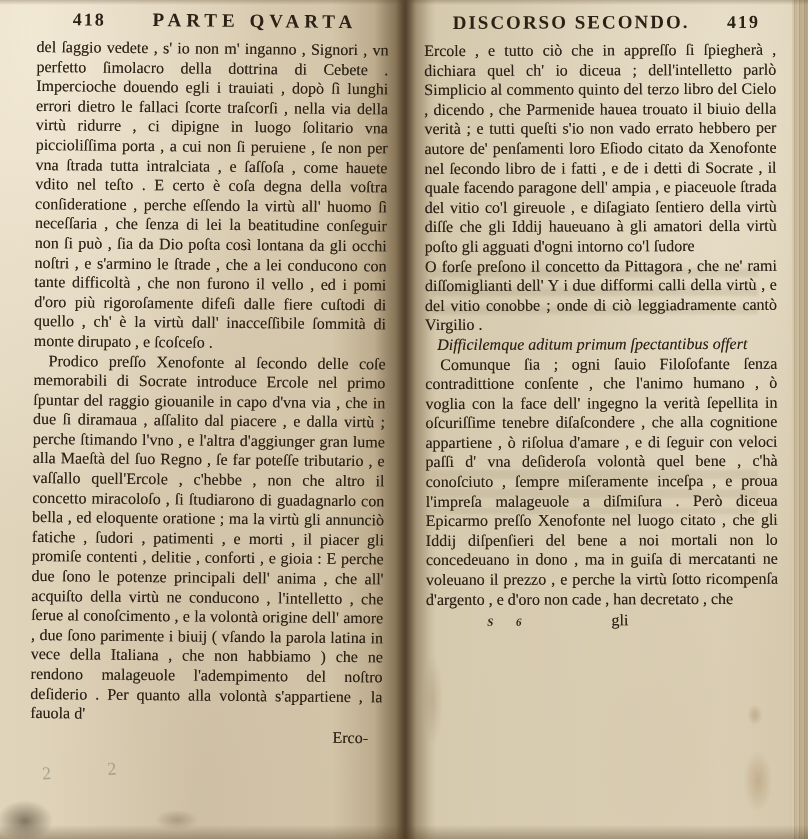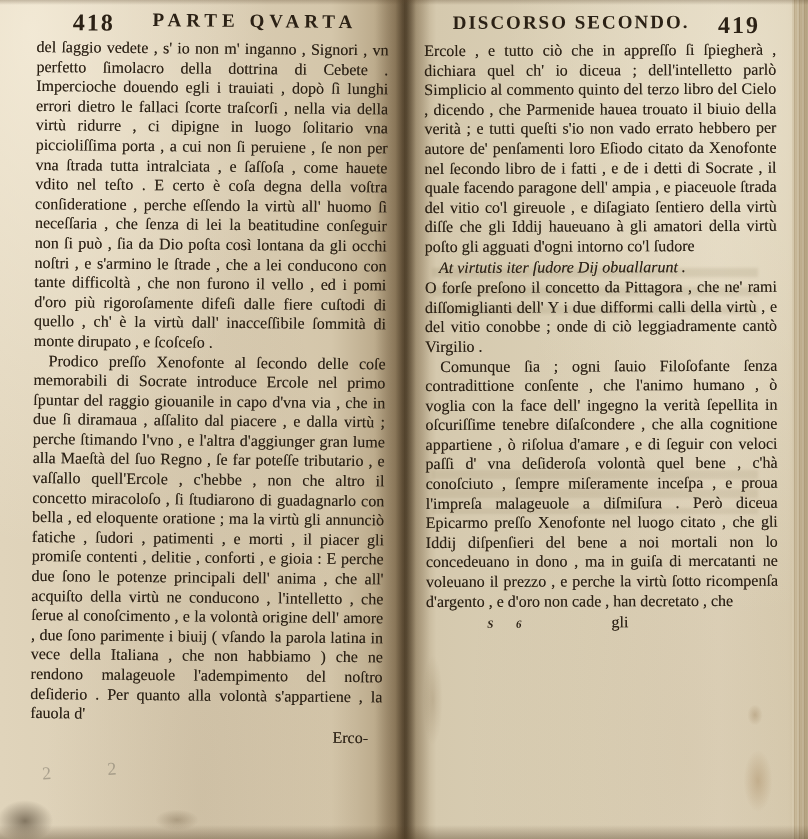--- a/index.html
+++ b/index.html
@@ -86,21 +86,21 @@
   .header-row { position: relative; height: 26px; margin-bottom: 3px; }
   .running-title {
     display: block; text-align: center;
     font-size: 19px; font-weight: bold; letter-spacing: 5px;
     white-space: nowrap;
   }
   .title-left  { padding-left: 84px; }
   .title-right { padding-right: 58px; letter-spacing: 2px; }
   .pagenum {
     position: absolute; top: 1px;
-    font-size: 24px; font-weight: bold; letter-spacing: 2px;
+    font-size: 18px; font-weight: bold; letter-spacing: 2px;
   }
   .pagenum-left  { left: 36px; }
   .pagenum-right { right: 16px; }
 
   p.body {
     margin: 0;
     font-size: 16px; line-height: 19.6px;
     text-align: justify;
     text-shadow: 0 0 0.5px rgba(43,33,21,0.55);
   }
@@ -161,23 +161,23 @@
       <span class="catchword">Erco-</span>
     </div>
   </div>
 
   <div class="text-block text-right">
     <div class="header-row">
       <span class="running-title title-right">DISCORSO SECONDO.</span>
       <span class="pagenum pagenum-right">419</span>
     </div>
     <p class="body">Ercole , e tutto ciò che in appreſſo ſi ſpiegherà , dichiara quel ch' io diceua ; dell'intelletto parlò Simplicio al commento quinto del terzo libro del Cielo , dicendo , che Parmenide hauea trouato il biuio della verità ; e tutti queſti s'io non vado errato hebbero per autore de' penſamenti loro Eſiodo citato da Xenofonte nel ſecondo libro de i fatti , e de i detti di Socrate , il quale facendo paragone dell' ampia , e piaceuole ſtrada del vitio co'l gireuole , e diſagiato ſentiero della virtù diſſe che gli Iddij haueuano à gli amatori della virtù poſto gli agguati d'ogni intorno co'l ſudore</p>
-    <p class="latin">At virtutis iter ſudore Dij obuallarunt .</p>
     <p class="body">O forſe preſono il concetto da Pittagora , che ne' rami diſſomiglianti dell' Y i due difformi calli della virtù , e del vitio conobbe ; onde di ciò leggiadramente cantò Virgilio .</p>
     <div class="verse">
+      <div class="verse-line">Difficilemque aditum primum ſpectantibus offert</div>
     </div>
     <p class="body indent">Comunque ſia ; ogni ſauio Filoſofante ſenza contradittione conſente , che l'animo humano , ò voglia con la face dell' ingegno la verità ſepellita in oſcuriſſime tenebre diſaſcondere , che alla cognitione appartiene , ò riſolua d'amare , e di ſeguir con veloci paſſi d' vna deſideroſa volontà quel bene , c'hà conoſciuto , ſempre miſeramente inceſpa , e proua l'impreſa malageuole a diſmiſura . Però diceua Epicarmo preſſo Xenofonte nel luogo citato , che gli Iddij diſpenſieri del bene a noi mortali non lo concedeuano in dono , ma in guiſa di mercatanti ne voleuano il prezzo , e perche la virtù ſotto ricompenſa d'argento , e d'oro non cade , han decretato , che</p>
     <div class="sig-row">
       <span class="sig">S 6</span>
       <span class="catchword">gli</span>
     </div>
   </div>
 
 </div>
 

